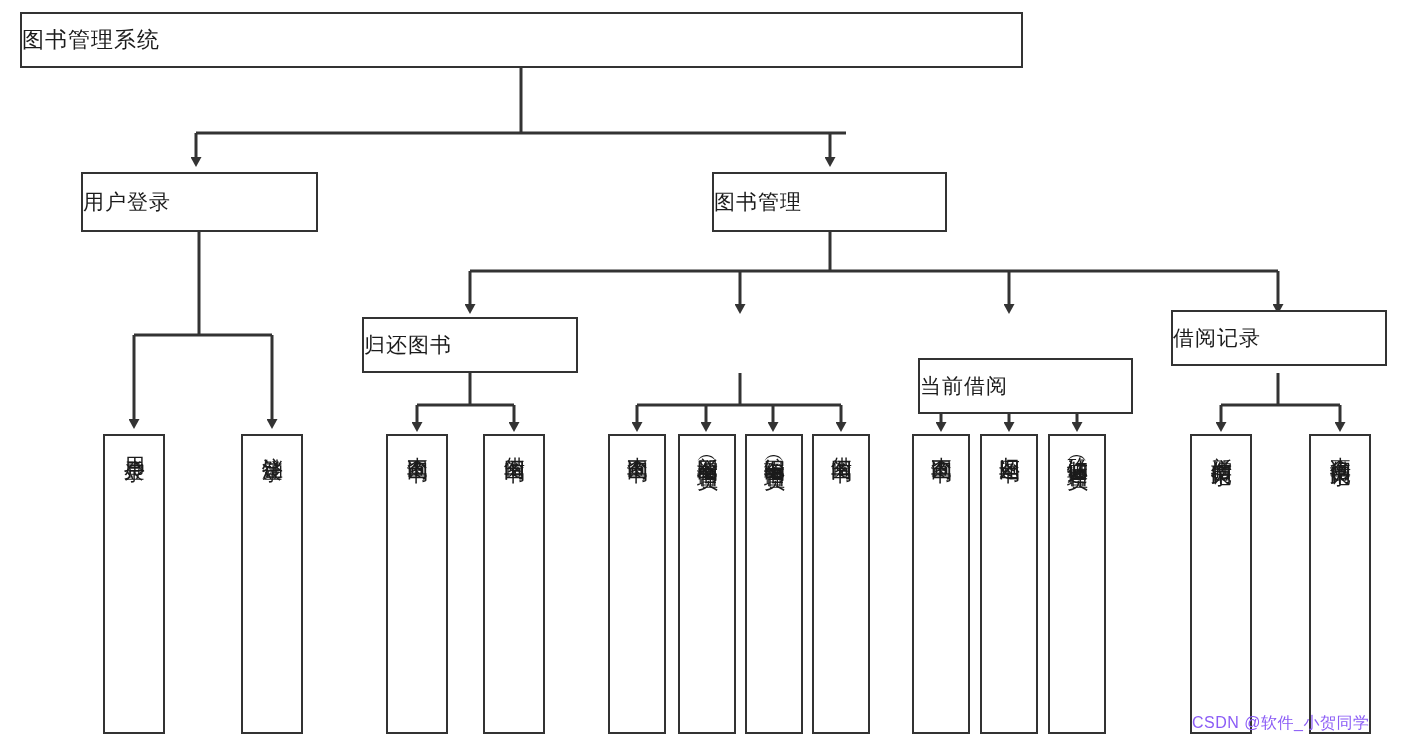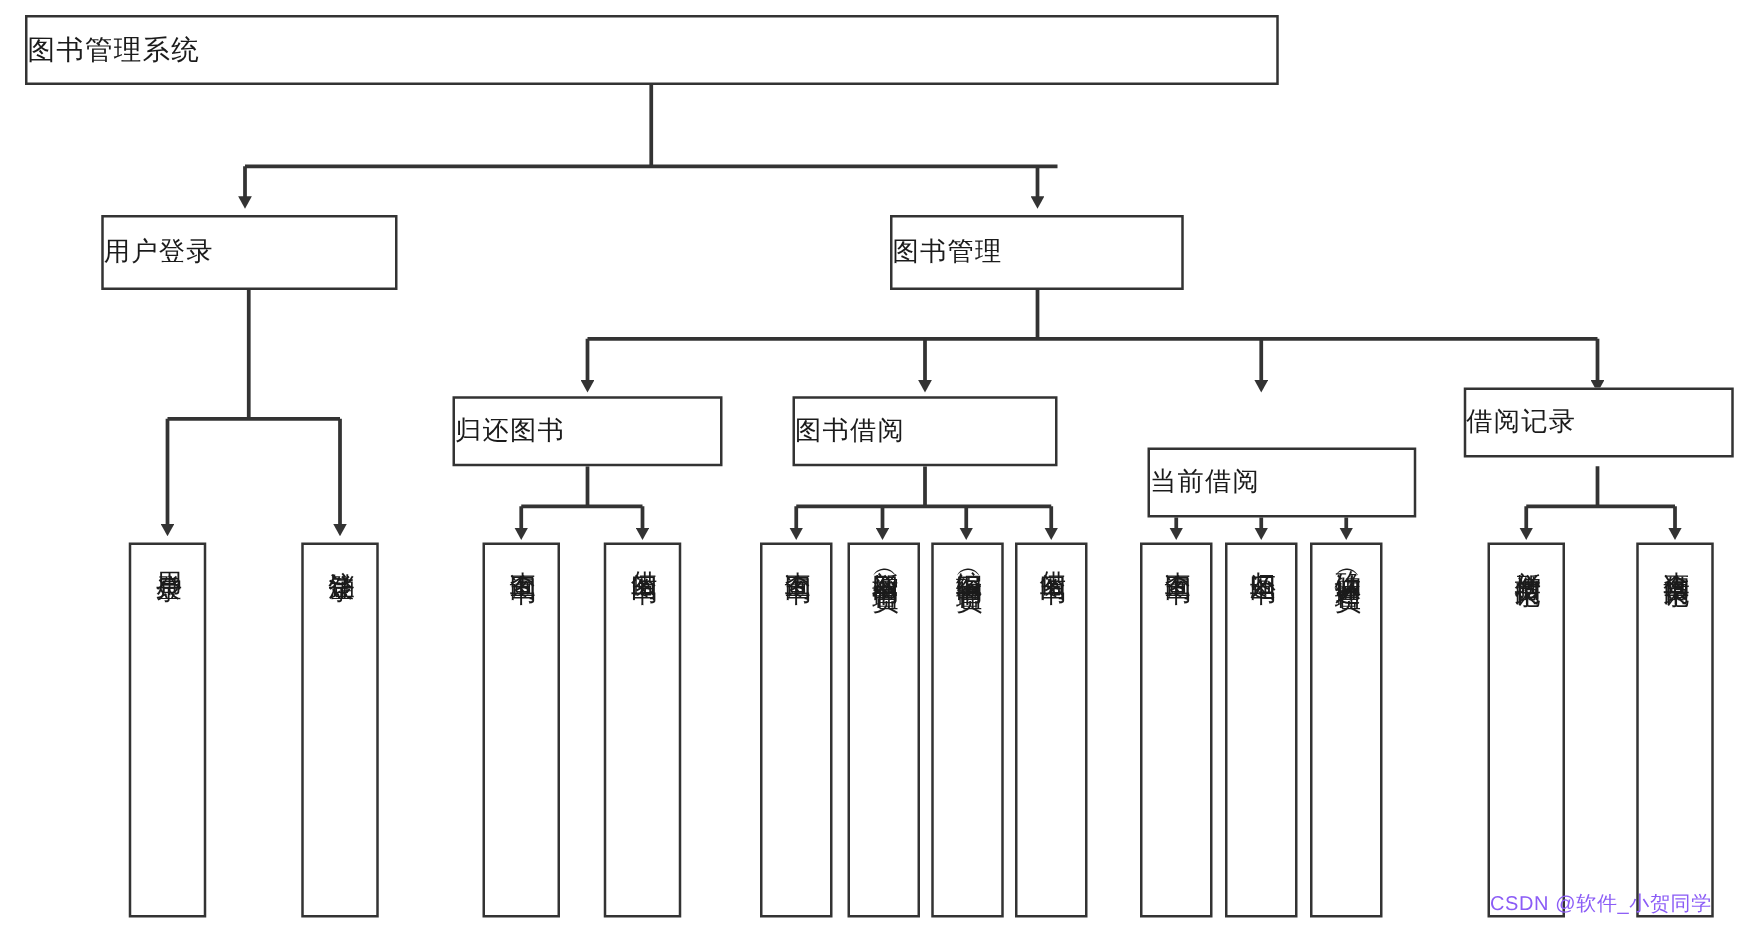--- a/index.html
+++ b/index.html
@@ -130,23 +130,20 @@
   </div>
 
   <div class="node horiz" style="left:712px; top:172px; width:235px; height:60px;">
     <span class="label">图书管理</span>
   </div>
 
   <div class="node horiz" style="left:362px; top:317px; width:216px; height:56px;">
     <span class="label">归还图书</span>
   </div>
 
-  <div class="node horiz" style="left:634px; top:317px; width:212px; height:56px;">
-    <span class="label">图书借阅</span>
-  </div>
 
   <div class="node horiz" style="left:918px; top:317px; width:215px; height:56px;margin-top:41px;">
     <span class="label">当前借阅</span>
   </div>
 
   <div class="node horiz" style="left:1171px; top:310px; width:216px; height:56px;">
     <span class="label">借阅记录</span>
   </div>
 
   <div class="node vert" style="left:103px; top:434px; width:62px; height:300px;">

